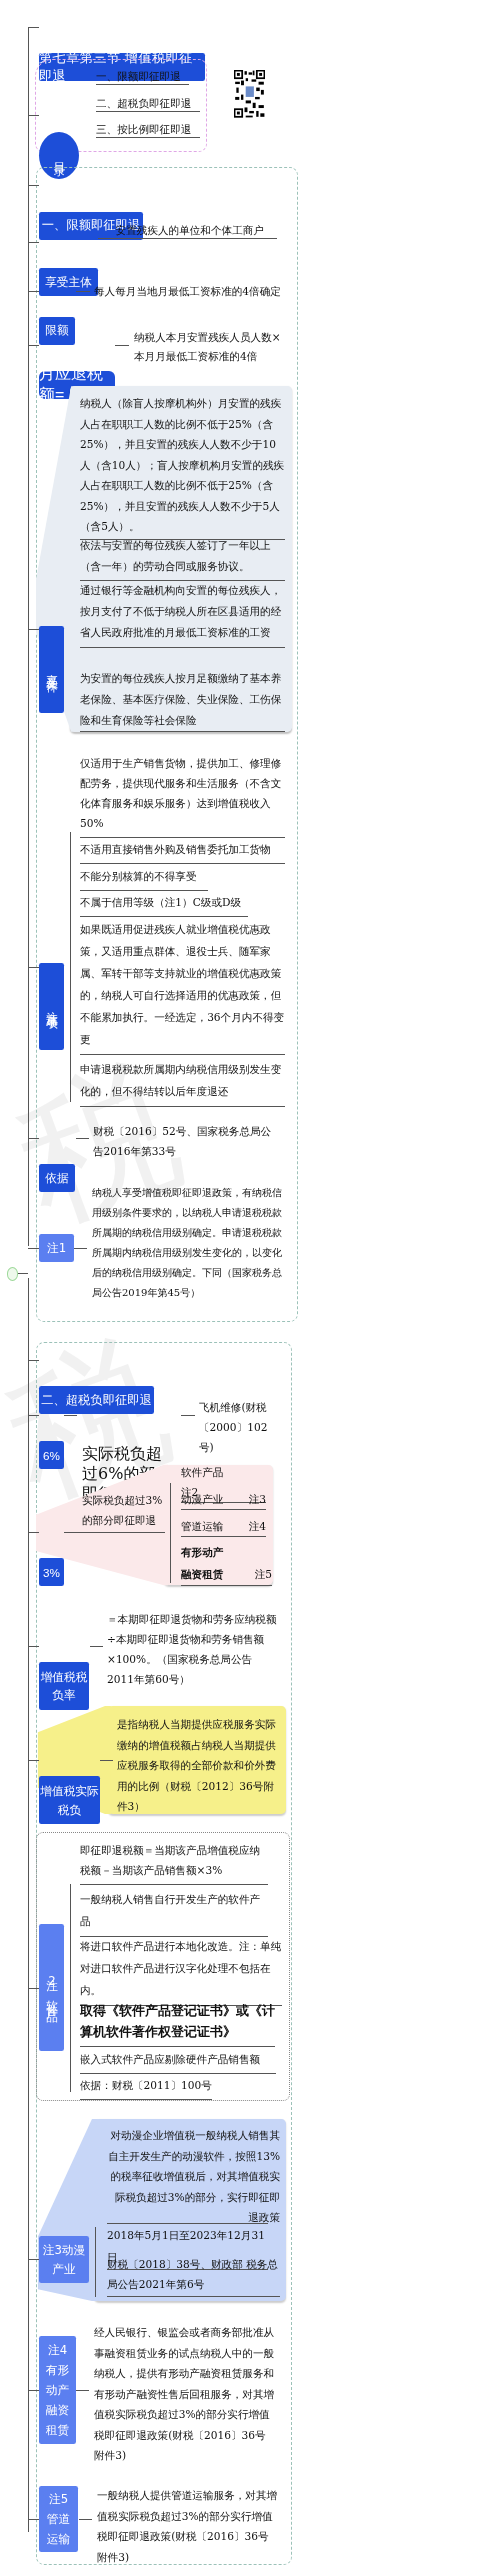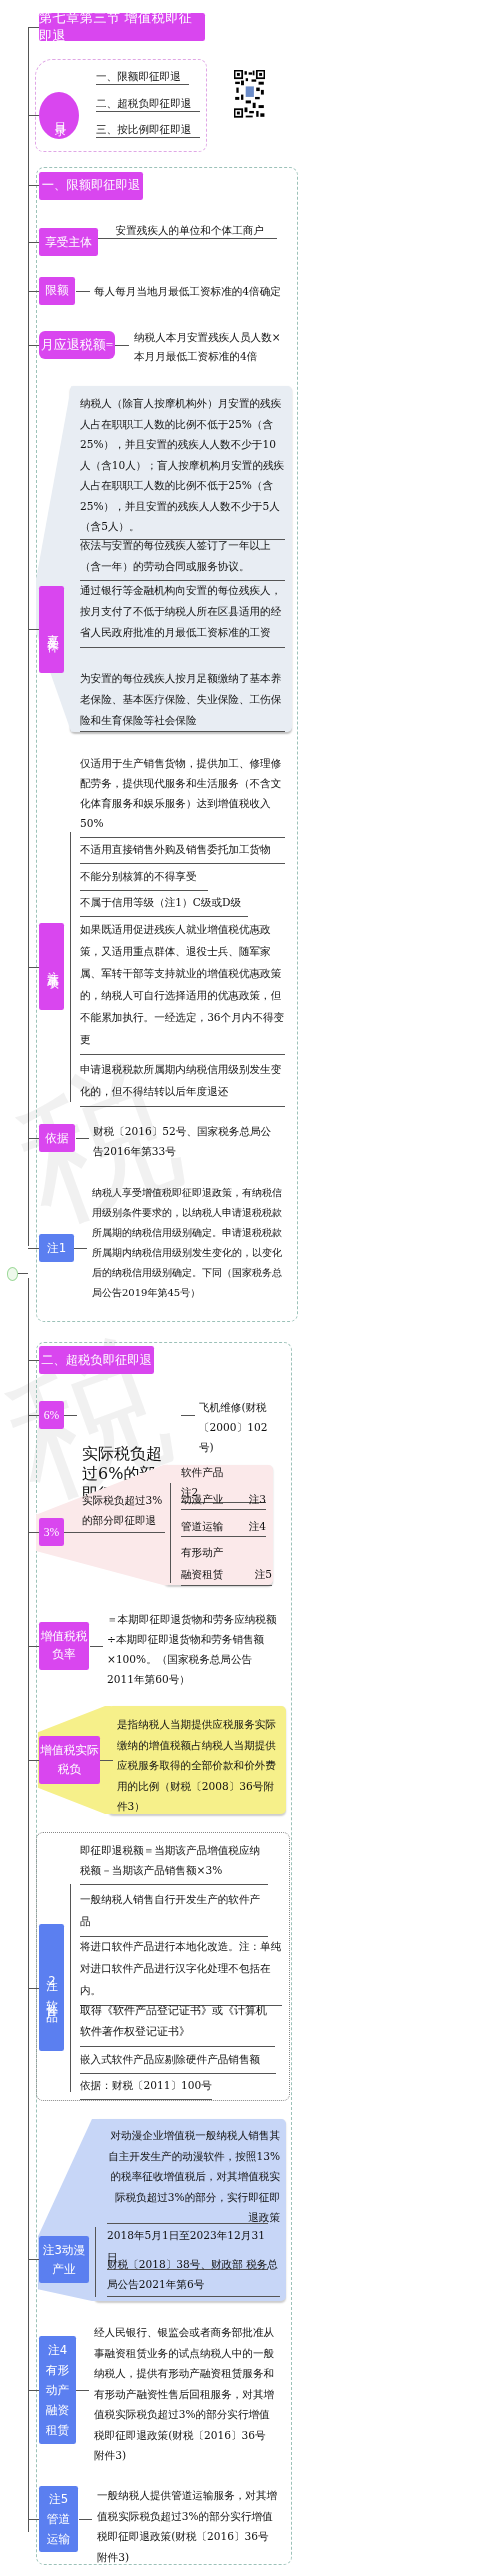--- a/index.html
+++ b/index.html
@@ -1,21 +1,21 @@
 <!DOCTYPE html>
 <html style="font-size:9.4px"><head>
 <meta charset="utf-8">
 <style>
   html, body { margin:0; padding:0; background:#ffffff; }
   body { width:477px; height:2576px; position:relative; overflow:hidden;
          font-family:"DejaVu Serif","Liberation Serif",serif; color:#111; }
   .abs { position:absolute; }
-  .node-green { background:#d946ef; color:#fff; border-radius:2.3px;
-                font-family:Liberation Serif, serif;
-                display:flex; align-items:center; justify-content:center; }
+  .node-green { background:#1d4ed8; color:#fff; border-radius:2.3px;
+                font-family:Liberation Sans, sans-serif;
+                display:flex; align-items:center; justify-content:center;margin-top:40px; }
   .node-blue { background:#5b7ff0; color:#fff; border-radius:2.3px;
                font-family:"DejaVu Sans","Liberation Sans",sans-serif;
                display:flex; align-items:center; justify-content:center; text-align:center; }
   .vtext { writing-mode:vertical-rl; text-orientation:upright; letter-spacing:2.3px; }
   .txt { font-size:11px; line-height:14.7px; color:#111; }
   .hline { height:0.6px; background:#555; position:absolute; }
   .vline { width:0.6px; background:#555; position:absolute; }
   .sec-box { position:absolute; border:1.2px dashed #9cc2b9; border-radius:8.2px; }
   .callout-gray { position:absolute; background:#e8edf3; border-radius:4.7px;
                   box-shadow:0 1.2px 1.8px rgba(0,0,0,0.25); }
@@ -94,21 +94,21 @@
 <div class="hline" style="left:28px;top:242px;width:11px;"></div>
 <div class="abs node-green" style="left:39px;top:228px;width:59px;height:28px;font-size:11.7px;">享受主体</div>
 <div class="abs txt" style="left:98px;top:223px;width:179px;padding-left:17.6px;border-bottom:0.6px solid #555;box-sizing:border-box;font-size:10.6px;">安置残疾人的单位和个体工商户</div>
 
 <div class="hline" style="left:28px;top:291px;width:11px;"></div>
 <div class="abs node-green" style="left:39px;top:277px;width:36px;height:27.5px;font-size:11.7px;">限额</div>
 <div class="hline" style="left:76px;top:291px;width:14px;"></div>
 <div class="abs txt" style="left:94px;top:284px;width:199px;font-size:10.6px;">每人每月当地月最低工资标准的4倍确定</div>
 
 <div class="hline" style="left:28px;top:345px;width:11px;"></div>
-<div class="abs node-green" style="left:39px;top:331px;width:76px;height:28px;font-size:13px;border-radius:6px;">月应退税额=</div>
+<div class="abs node-green" style="left:39px;top:331px;width:76px;height:28px;font-size:16px;border-radius:6px;">月应退税额=</div>
 <div class="hline" style="left:115px;top:345px;width:14px;"></div>
 <div class="abs txt" style="left:134px;top:328px;width:147px;font-size:10.6px;line-height:19px;">纳税人本月安置残疾人员人数×本月月最低工资标准的4倍</div>
 
 <div class="callout-gray" style="left:70px;top:386px;width:222px;height:346px;border-radius:4.7px;"></div>
 <svg class="abs" style="left:36px;top:386px;" width="41" height="346" viewBox="0 0 70 590">
   <polygon points="60,0 70,0 70,590 60,590 0,420 0,330" fill="#e8edf3"></polygon>
 </svg>
 <div class="hline" style="left:28px;top:629px;width:11px;"></div>
 <div class="abs node-green vtext" style="left:39px;top:586px;width:25px;height:87px;font-size:11.7px;">享受条件</div>
 <div class="abs txt" style="left:80px;top:393px;width:205px;padding-bottom:2.3px;border-bottom:0.6px solid #555;font-size:10.6px;line-height:20.5px;">纳税人（除盲人按摩机构外）月安置的残疾人占在职职工人数的比例不低于25%（含25%），并且安置的残疾人人数不少于10人（含10人）；盲人按摩机构月安置的残疾人占在职职工人数的比例不低于25%（含25%），并且安置的残疾人人数不少于5人（含5人）。</div>
@@ -162,46 +162,46 @@
 </div>
 <div class="abs txt" style="left:181px;top:1489px;width:85px;border-bottom:0.6px solid #555;font-size:10.6px;line-height:20px;display:flex;justify-content:space-between;">
   <span>动漫产业</span>
   <span>注3</span>
 </div>
 <div class="abs txt" style="left:181px;top:1516px;width:85px;border-bottom:0.6px solid #555;font-size:10.6px;line-height:20px;display:flex;justify-content:space-between;">
   <span>管道运输</span>
   <span>注4</span>
 </div>
 <div class="abs txt" style="left:181px;top:1541px;width:91px;border-bottom:0.6px solid #555;font-size:10.6px;line-height:22px;display:flex;justify-content:space-between;align-items:flex-end;">
-  <span style="width:47px;">有形动产融资租赁</span>
+  <span style="width:47px;font-weight:bold;">有形动产融资租赁</span>
   <span>注5</span>
 </div>
 
 <div class="hline" style="left:28px;top:1646px;width:11px;"></div>
 <div class="abs node-green" style="left:39px;top:1622px;width:50px;height:48px;font-size:11.7px;line-height:17.6px;text-align:center;">增值税税负率</div>
 <div class="hline" style="left:90px;top:1646px;width:13px;"></div>
 <div class="abs txt" style="left:107px;top:1609px;width:170px;font-size:10.6px;line-height:20px;">＝本期即征即退货物和劳务应纳税额÷本期即征即退货物和劳务销售额×100%。（国家税务总局公告2011年第60号）</div>
 
 <div class="callout-yellow" style="left:108px;top:1706px;width:178px;height:108px;"></div>
 <svg class="abs" style="left:36px;top:1706px;" width="75" height="108" viewBox="0 0 128 185">
   <polygon points="118,0 128,0 128,185 118,185 3,140 3,45" fill="#f6f08a"></polygon>
 </svg>
 <div class="hline" style="left:28px;top:1760px;width:11px;"></div>
 <div class="abs node-green" style="left:39px;top:1736px;width:61px;height:48px;font-size:11.7px;line-height:19px;text-align:center;">增值税实际税负</div>
 <div class="hline" style="left:100px;top:1760px;width:13px;"></div>
-<div class="abs txt" style="left:117px;top:1714px;width:159px;font-size:10.6px;line-height:20.5px;">是指纳税人当期提供应税服务实际缴纳的增值税额占纳税人当期提供应税服务取得的全部价款和价外费用的比例（财税〔2008〕36号附件3）</div>
+<div class="abs txt" style="left:117px;top:1714px;width:159px;font-size:10.6px;line-height:20.5px;">是指纳税人当期提供应税服务实际缴纳的增值税额占纳税人当期提供应税服务取得的全部价款和价外费用的比例（财税〔2012〕36号附件3）</div>
 
 <div class="abs" style="left:36px;top:1832px;width:252px;height:267px;border:0.9px dotted #888;border-radius:7px;"></div>
 <div class="hline" style="left:28px;top:1988px;width:11px;"></div>
 <div class="abs node-blue vtext" style="left:39px;top:1924px;width:25px;height:127px;font-size:11.7px;letter-spacing:3.5px;">注2软件产品</div>
 <div class="vline" style="left:70px;top:1884px;height:208px;"></div>
 <div class="abs txt" style="left:80px;top:1840px;width:188px;padding-bottom:3.5px;border-bottom:0.6px solid #555;font-size:10.6px;line-height:20px;">即征即退税额＝当期该产品增值税应纳税额－当期该产品销售额×3%</div>
 <div class="abs txt" style="left:80px;top:1888px;width:188px;padding-bottom:3.5px;border-bottom:0.6px solid #555;font-size:10.6px;line-height:22px;">一般纳税人销售自行开发生产的软件产品</div>
 <div class="abs txt" style="left:80px;top:1935px;width:202px;padding-bottom:3.5px;border-bottom:0.6px solid #555;font-size:10.6px;line-height:22px;">将进口软件产品进行本地化改造。注：单纯对进口软件产品进行汉字化处理不包括在内。</div>
-<div class="abs txt" style="left:80px;top:2000px;width:195px;padding-bottom:3.5px;border-bottom:0.6px solid #555;font-size:11px;line-height:21px;">取得《软件产品登记证书》或《计算机软件著作权登记证书》</div>
+<div class="abs txt" style="left:80px;top:2000px;width:195px;padding-bottom:3.5px;border-bottom:0.6px solid #555;font-size:13px;line-height:21px;font-weight:bold;">取得《软件产品登记证书》或《计算机软件著作权登记证书》</div>
 <div class="abs txt" style="left:80px;top:2049px;width:196px;padding-bottom:3.5px;border-bottom:0.6px solid #555;font-size:10.6px;line-height:20px;">嵌入式软件产品应剔除硬件产品销售额</div>
 <div class="abs txt" style="left:80px;top:2075px;width:132px;padding-bottom:3.5px;border-bottom:0.6px solid #555;font-size:10.6px;line-height:20px;">依据：财税〔2011〕100号</div>
 
 <div class="callout-blue" style="left:94px;top:2119px;width:192px;height:182px;"></div>
 <svg class="abs" style="left:36px;top:2119px;" width="62" height="182" viewBox="0 0 105 310">
   <polygon points="95,0 105,0 105,310 95,310 3,290 3,200" fill="#c7d6f7"></polygon>
 </svg>
 <div class="hline" style="left:28px;top:2259px;width:11px;"></div>
 <div class="abs node-blue" style="left:39px;top:2236px;width:50px;height:47px;font-size:11.7px;line-height:19px;">注3动漫产业</div>
 <div class="vline" style="left:95px;top:2227px;height:70px;"></div>

